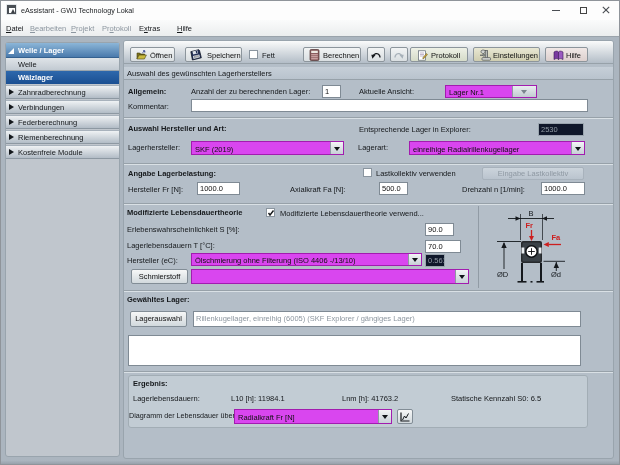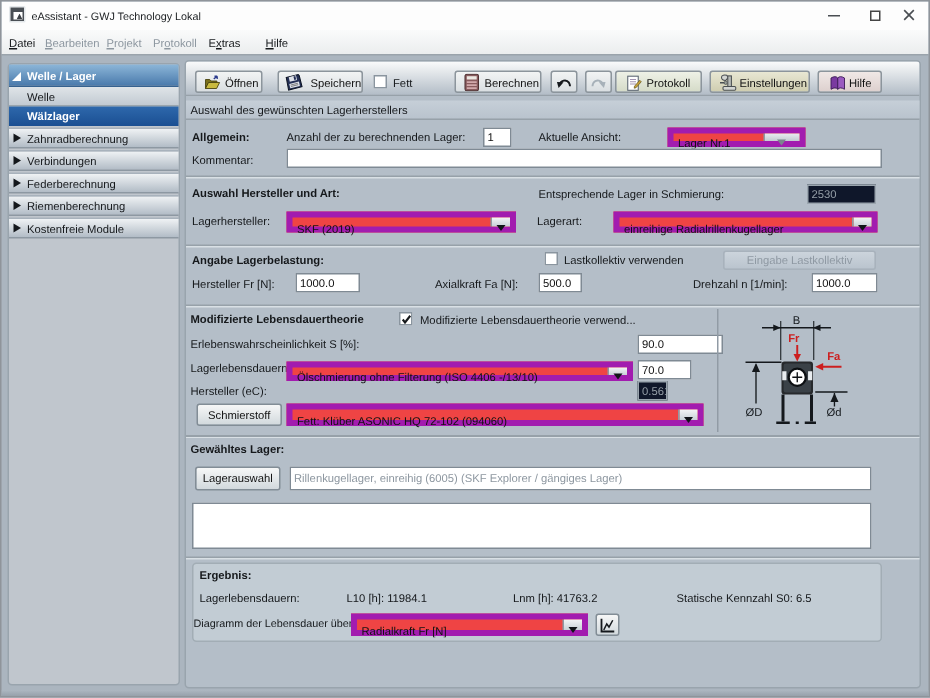--- a/index.html
+++ b/index.html
@@ -4,21 +4,21 @@
 <style>
 *{margin:0;padding:0;box-sizing:border-box}
 html,body{width:620px;height:465px}
 body{position:relative;font-family:"Liberation Sans",sans-serif;background:#abb5bf;overflow:hidden;border:1px solid #8f949a}
 .abs{position:absolute}
 .lbl{position:absolute;font-size:7.5px;color:#15181b;white-space:nowrap;line-height:10px}
 .b{font-weight:bold}
 .gr{color:#8d97a0}
 .inp{position:absolute;background:#fff;border:1px solid #7f8a94;font-size:7.5px;color:#111;padding:1px 2px;line-height:9px;white-space:nowrap;overflow:hidden}
 .dis{background:#0f172a;color:#939da6;border:1px solid #9aa5ae}
-.combo{position:absolute;background:#ef4444;border:4px solid #a21caf;font-size:7.5px;color:#111}
+.combo{position:absolute;background:#d946ef;border:1px solid #a21caf;font-size:7.5px;color:#111}
 .combo .tx{position:absolute;left:3px;top:2px;white-space:nowrap}
 .combo .ar{position:absolute;right:0;top:0;bottom:0;width:13px;background:linear-gradient(#f3f5f6,#c7d0d6);border-left:1px solid #8f99a3}
 .combo .ar i{position:absolute;left:3px;top:4px;width:0;height:0;border:3px solid transparent;border-top:4px solid #101418}
 .btn{position:absolute;background:linear-gradient(#f6f7f7,#d2d9dd);border:1px solid #828d96;border-radius:2px;font-size:7.5px;color:#111;text-align:center}
 .sdiv{position:absolute;left:123px;width:489px;height:2px;background:linear-gradient(#97a1a9 50%,#d9e0e5 50%)}
 .cb{position:absolute;width:9px;height:9px;background:#fff;border:1px solid #8a959f}
 .tbtn{position:absolute;height:15px;background:linear-gradient(#f2f4f4,#d9dee1);border:1px solid #8c959c;border-radius:2px;font-size:7.5px;color:#111}
 .tbtn span{position:absolute;left:16px;top:3px;white-space:nowrap}
 .tbtn svg{position:absolute;left:3px;top:2px}
 .sbh{left:5px;width:113px;height:14px;background:linear-gradient(#eff2f4,#b2bcc6);border-top:1px solid #a8b2bc;border-bottom:1px solid #8d98a2}
@@ -160,21 +160,21 @@
     <span class="tx">Lager Nr.1</span>
     <span class="ar" style="width:24px;background:linear-gradient(#e9edf0,#c2cbd1)">
       <i style="left:8px;border-top-color:#7b858e"></i>
     </span>
   </div>
 <div class="lbl" style="left:127px;top:101px">Kommentar:</div>
 <div class="inp" style="left:190px;top:98px;width:397px;height:13px"></div>
 <div class="sdiv" style="top:116px"></div>
 
 <div class="lbl b" style="left:127px;top:123px">Auswahl Hersteller und Art:</div>
-<div class="lbl" style="left:358px;top:124px">Entsprechende Lager in Schmierung:</div>
+<div class="lbl" style="left:358px;top:124px">Entsprechende Lager in Explorer:</div>
 <div class="inp dis" style="left:537px;top:122px;width:46px;height:13px">2530</div>
 <div class="lbl" style="left:127px;top:142px">Lagerhersteller:</div>
 <div class="combo" style="left:190px;top:140px;width:153px;height:14px">
     <span class="tx" style="top:3px">SKF (2019)</span>
     <span class="ar">
       <i style="top:5px"></i>
     </span>
   </div>
 <div class="lbl" style="left:357px;top:142px">Lagerart:</div>
 <div class="combo" style="left:408px;top:140px;width:176px;height:14px">
@@ -185,47 +185,46 @@
   </div>
 <div class="sdiv" style="top:162px"></div>
 
 <div class="lbl b" style="left:127px;top:168px">Angabe Lagerbelastung:</div>
 <div class="cb" style="left:362px;top:167px"></div>
 <div class="lbl" style="left:375px;top:168px">Lastkollektiv verwenden</div>
 <div class="btn" style="left:481px;top:166px;width:102px;height:13px;background:linear-gradient(#ccd4dc,#bac4ce);border:1px solid #a8b2bc;border-radius:2px;color:#8f99a3;line-height:11px">Eingabe Lastkollektiv</div>
 <div class="lbl" style="left:127px;top:184px">Hersteller Fr [N]:</div>
 <div class="inp" style="left:196px;top:181px;width:43px;height:13px">1000.0</div>
 <div class="lbl" style="left:289px;top:184px">Axialkraft Fa [N]:</div>
-<div class="inp" style="left:358px;top:181px;width:29px;height:13px">500.0</div>
+<div class="inp" style="left:378px;top:181px;width:29px;height:13px">500.0</div>
 <div class="lbl" style="left:461px;top:184px">Drehzahl n [1/min]:</div>
 <div class="inp" style="left:540px;top:181px;width:44px;height:13px">1000.0</div>
 <div class="sdiv" style="top:202px"></div>
 
 <div class="lbl b" style="left:126px;top:207px">Modifizierte Lebensdauertheorie</div>
 <div class="cb" style="left:265px;top:207px">
     <svg width="8" height="8" viewBox="0 0 8 8" style="position:absolute;left:0;top:0">
       <path d="M1.5 4 L3 6 L6.5 1.5" fill="none" stroke="#16191c" stroke-width="1.4"></path>
     </svg>
   </div>
 <div class="lbl" style="left:279px;top:208px">Modifizierte Lebensdauertheorie verwend...</div>
 <div class="lbl" style="left:126px;top:224px">Erlebenswahrscheinlichkeit S [%]:</div>
-<div class="inp" style="left:424px;top:222px;width:57px;height:13px">90.0</div>
+<div class="inp" style="left:424px;top:222px;width:29px;height:13px">90.0</div>
 <div class="lbl" style="left:126px;top:240px">Lagerlebensdauern T [°C]:</div>
 <div class="inp" style="left:424px;top:239px;width:36px;height:13px">70.0</div>
 <div class="lbl" style="left:126px;top:255px">Hersteller (eC):</div>
-<div class="combo" style="left:190px;top:240px;width:231px;height:13px">
+<div class="combo" style="left:190px;top:252px;width:231px;height:13px">
     <span class="tx">Ölschmierung ohne Filterung (ISO 4406 -/13/10)</span>
     <span class="ar">
       <i style="top:4px"></i>
     </span>
   </div>
 <div class="inp dis" style="left:424px;top:253px;width:20px;height:13px">0.561</div>
 <div class="btn" style="left:130px;top:268px;width:57px;height:15px;line-height:13px">Schmierstoff</div>
 <div class="combo" style="left:190px;top:268px;width:278px;height:15px">
-    <span class="tx" style="top:3px">Fett: Klüber ASONIC HQ 72-102 (094060)</span>
     <span class="ar">
       <i style="top:5px"></i>
     </span>
   </div>
 <div class="sdiv" style="top:289px"></div>
 
 <div class="lbl b" style="left:126px;top:294px">Gewähltes Lager:</div>
 <div class="btn" style="left:129px;top:310px;width:57px;height:16px;line-height:14px">Lagerauswahl</div>
 <div class="inp" style="left:192px;top:310px;width:388px;height:16px;color:#8d97a0;line-height:12px">Rillenkugellager, einreihig (6005) (SKF Explorer / gängiges Lager)</div>
 <div class="inp" style="left:127px;top:334px;width:453px;height:31px"></div>

